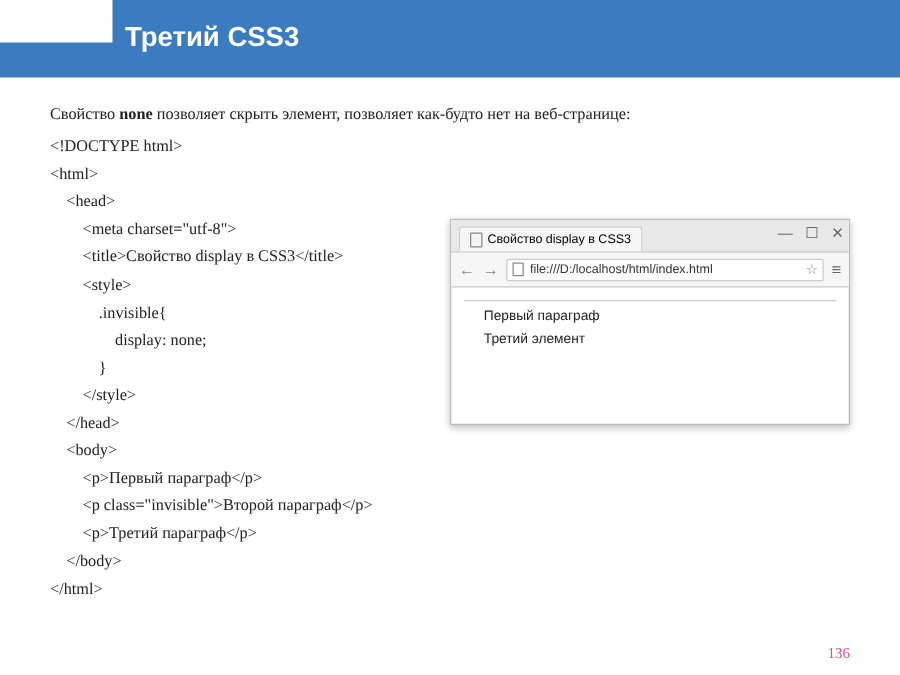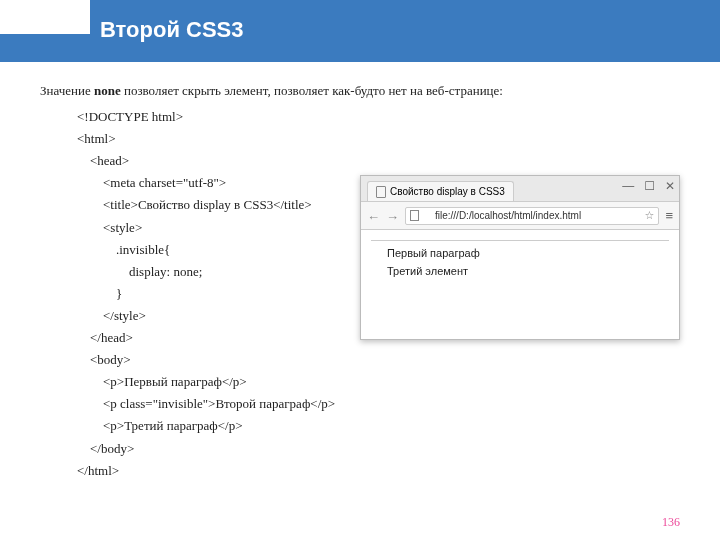--- a/index.html
+++ b/index.html
@@ -42,21 +42,21 @@
   }
   .content {
     padding: 20px 40px 0 40px;
     font-size: 13px;
     color: #222;
     line-height: 1.7;
     font-family: "Times New Roman", serif;
   }
   .intro { margin-bottom: 4px; }
   .intro b { font-weight: bold; text-align: right; }
-  .code { white-space: pre; font-family: "Times New Roman", serif; margin-left: 37px; }
+  .code { white-space: pre; font-family: "Times New Roman", serif; }
   .browser {
     position: absolute;
     top: 175px;
     left: 360px;
     width: 320px;
     height: 165px;
     border: 1px solid #bbb;
     box-shadow: 0 2px 6px rgba(0,0,0,0.25);
     background: #fff;
     font-family: "Segoe UI", Arial, sans-serif;
@@ -112,21 +112,21 @@
   }
   .url-box {
     flex: 1;
     background: #fff;
     border: 1px solid #ccc;
     border-radius: 2px;
     height: 18px;
     display: flex;
     align-items: center;
     padding: 0 4px;
-    gap: 16px;
+    gap: 5px;
   }
   .file-icon {
     width: 9px; height: 11px;
     border: 1px solid #888;
   }
   .url-text { font-size: 10px; color: #333; flex: 1; overflow: hidden; white-space: nowrap; }
   .star { font-size: 11px; color: #888; }
   .menu-icon {
     font-size: 13px; color: #666;
   }
@@ -148,27 +148,27 @@
     font-size: 12px;
     color: #ec4899;
     font-family: "Times New Roman", serif;
   }
 </style>
 </head>
 <body>
 
 <div class="header">
   <div class="header-left-box"></div>
-  <div class="slide-title">Второй CSS3</div>
+  <div class="slide-title">Третий CSS3</div>
 </div>
 <div class="header-bottom-line"></div>
 
 <div class="content">
   <div class="intro">
-    <span>Значение </span><b>none</b><span> позволяет скрыть элемент, позволяет как-будто нет на веб-странице:</span>
+    <span>Свойство </span><b>none</b><span> позволяет скрыть элемент, позволяет как-будто нет на веб-странице:</span>
   </div>
   <div class="code"><span>&lt;!DOCTYPE html&gt;</span>
 <span>&lt;html&gt;</span>
 <span>    &lt;head&gt;</span>
 <span>        &lt;meta charset="utf-8"&gt;</span>
 <span>        &lt;title&gt;Свойство display в CSS3&lt;/title&gt;</span>
 <span>        &lt;style&gt;</span>
 <span>            .invisible{</span>
 <span>                display: none;</span>
 <span>            }</span>

